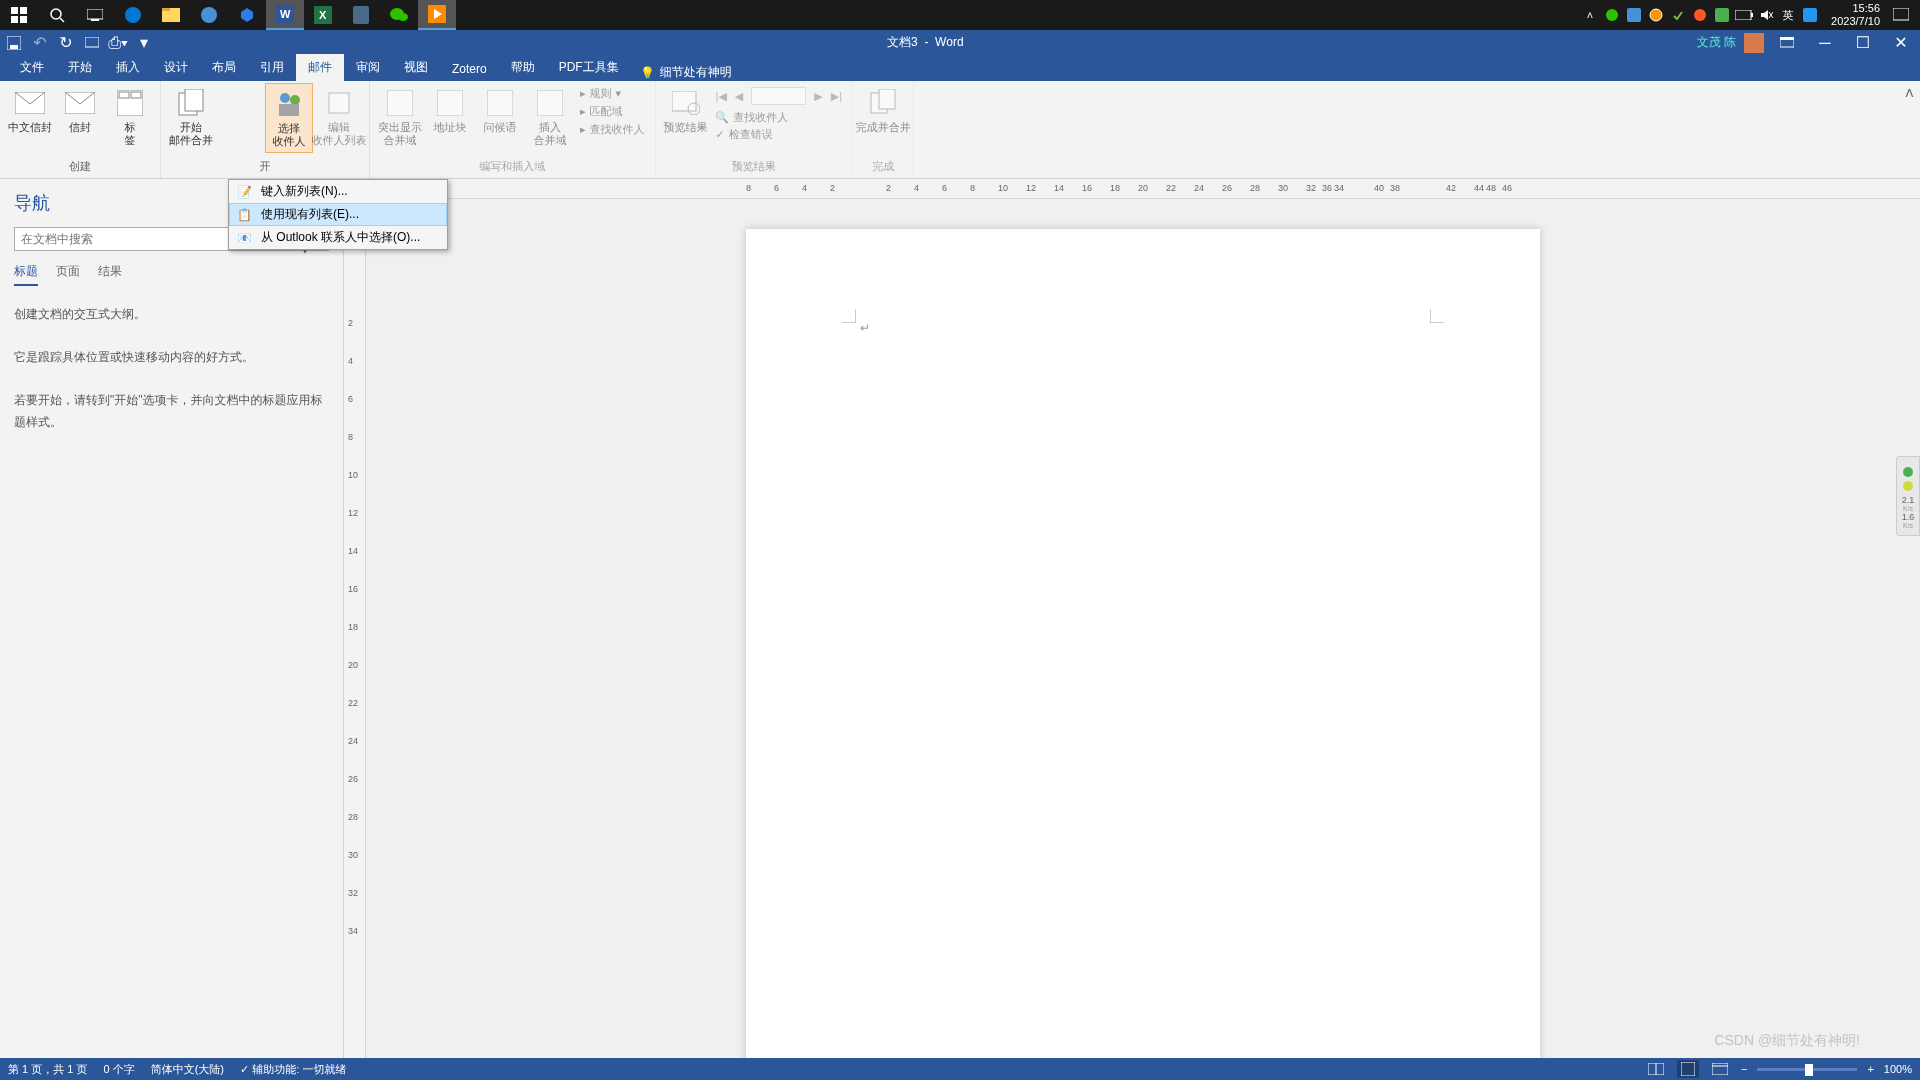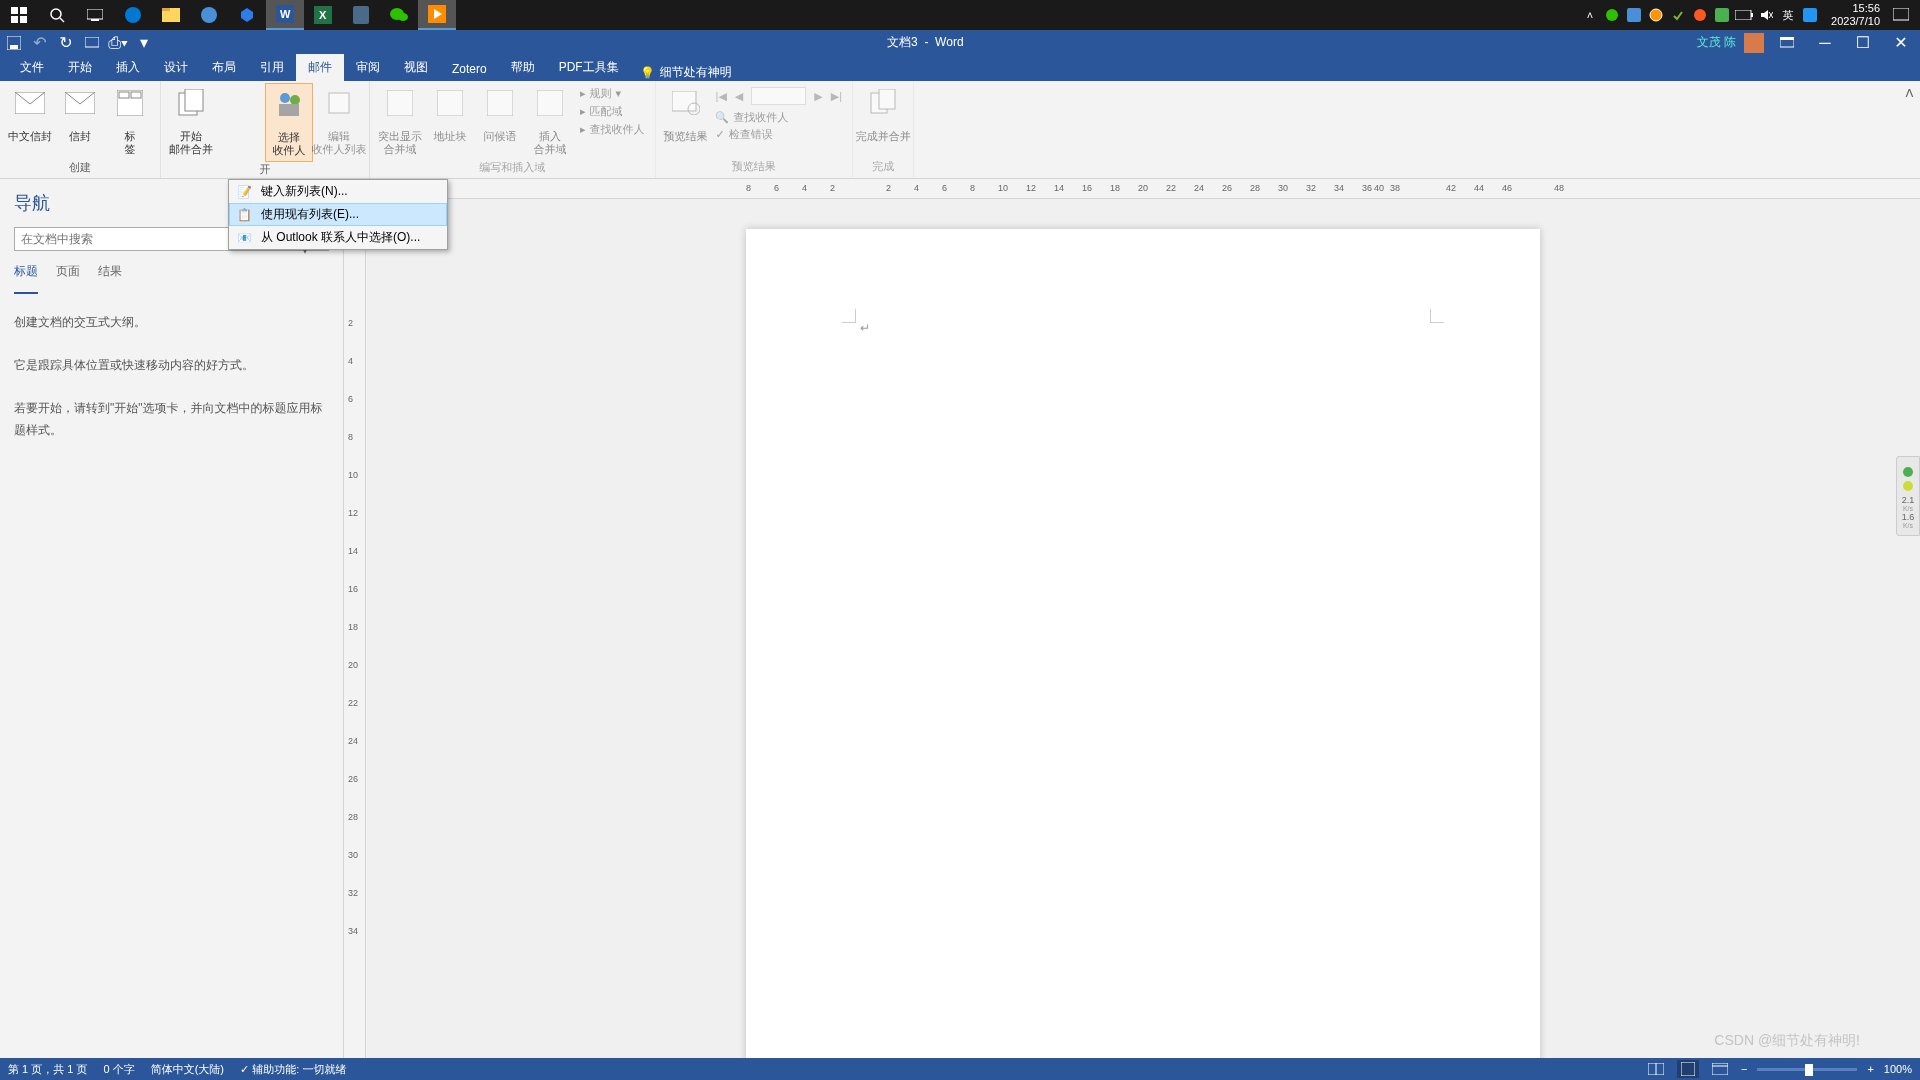--- a/index.html
+++ b/index.html
@@ -26,21 +26,21 @@
 .ribbon-tabs { height: 26px; background: #2b579a; display: flex; align-items: flex-end; padding: 0 8px; }
 .tab { padding: 5px 12px; color: #fff; font-size: 12px; cursor: pointer; }
 .tab.active { background: #f3f3f3; color: #2b579a; }
 .tab-search { margin-left: 10px; display: flex; align-items: center; color: #fff; font-size: 12px; gap: 4px; }
 .ribbon-collapse { position: absolute; right: 8px; top: 58px; color: #2b579a; cursor: pointer; font-size: 12px; }
 
 
 .ribbon { height: 98px; background: #f3f3f3; border-bottom: 1px solid #d4d4d4; display: flex; position: relative; }
 .ribbon-group { border-right: 1px solid #e1e1e1; padding: 2px 6px; display: flex; flex-direction: column; justify-content: space-between; }
 .group-btns { display: flex; gap: 2px; }
-.big-btn { width: 48px; display: flex; flex-direction: column; align-items: center; padding: 4px 2px; gap: 11px; cursor: pointer; }
+.big-btn { width: 48px; display: flex; flex-direction: column; align-items: center; padding: 4px 2px; gap: 2px; cursor: pointer; }
 .big-btn.active { background: #fce5cd; border: 1px solid #f0b060; margin-left: 48px; }
 .big-btn .ico { width: 32px; height: 32px; display: flex; align-items: center; justify-content: center; }
 .big-btn .lbl { font-size: 11px; color: #333; text-align: center; line-height: 1.2; }
 .small-btns { display: flex; flex-direction: column; gap: 1px; padding-top: 2px; }
 .small-btn { display: flex; align-items: center; gap: 4px; padding: 1px 4px; font-size: 11px; color: #555; cursor: pointer; }
 .nav-btns { display: flex; align-items: center; gap: 8px; padding: 4px; }
 .nav-arrow { color: #888; cursor: pointer; font-size: 11px; }
 .nav-field { width: 55px; height: 18px; border: 1px solid #ccc; background: #fff; }
 .group-label { font-size: 11px; color: #666; text-align: center; padding-bottom: 2px; }
 .ribbon-collapse-btn { position: absolute; right: 6px; top: 4px; cursor: pointer; color: #666; }
@@ -52,21 +52,21 @@
 .dropdown-item .mico { width: 16px; height: 16px; display: flex; align-items: center; justify-content: center; }
 
 
 .main { display: flex; height: calc(1080px - 30px - 25px - 26px - 98px - 22px); }
 .navpane { width: 344px; background: #f3f3f3; border-right: 1px solid #d4d4d4; padding: 12px 14px; }
 .nav-title { font-size: 18px; color: #2b579a; font-weight: 400; margin-bottom: 12px; }
 .nav-search { display: flex; border: 1px solid #ababab; background: #fff; height: 24px; margin-bottom: 12px; }
 .nav-search input { flex: 1; border: none; padding: 0 6px; font-size: 12px; color: #999; outline: none; }
 .nav-search-btn { width: 28px; display: flex; align-items: center; justify-content: center; border-left: 1px solid #e0e0e0; cursor: pointer; color: #666; }
 .nav-tabs { display: flex; gap: 18px; margin-bottom: 18px; }
-.nav-tab { font-size: 12px; color: #666; padding-bottom: 12px; cursor: pointer; }
+.nav-tab { font-size: 12px; color: #666; padding-bottom: 4px; cursor: pointer; }
 .nav-tab.active { color: #2b579a; border-bottom: 2px solid #2b579a; }
 .nav-body { font-size: 12px; color: #555; line-height: 1.8; }
 
 
 .doc-area { flex: 1; position: relative; background: #f0f0f0; display: flex; }
 .vruler { width: 22px; background: #f3f3f3; border-right: 1px solid #d4d4d4; position: relative; font-size: 9px; color: #666; }
 .vruler-tick { position: absolute; left: 4px; transform: translateY(-50%); }
 .hruler { position: absolute; top: 0; left: 22px; right: 0; height: 20px; background: #f3f3f3; border-bottom: 1px solid #d4d4d4; }
 .hruler-tick { position: absolute; top: 4px; font-size: 9px; color: #666; }
 .doc-canvas { flex: 1; overflow: auto; padding-top: 20px; display: flex; justify-content: center; }
@@ -531,27 +531,27 @@
         <span class="hruler-tick" style="left: 716px;">16</span>
         <span class="hruler-tick" style="left: 744px;">18</span>
         <span class="hruler-tick" style="left: 772px;">20</span>
         <span class="hruler-tick" style="left: 800px;">22</span>
         <span class="hruler-tick" style="left: 828px;">24</span>
         <span class="hruler-tick" style="left: 856px;">26</span>
         <span class="hruler-tick" style="left: 884px;">28</span>
         <span class="hruler-tick" style="left: 912px;">30</span>
         <span class="hruler-tick" style="left: 940px;">32</span>
         <span class="hruler-tick" style="left: 968px;">34</span>
-        <span class="hruler-tick" style="left: 996px; text-align: center;">36</span>
+        <span class="hruler-tick" style="left: 956px; text-align: center;">36</span>
         <span class="hruler-tick" style="left: 1024px;">38</span>
         <span class="hruler-tick" style="left: 1008px;">40</span>
         <span class="hruler-tick" style="left: 1080px;">42</span>
         <span class="hruler-tick" style="left: 1108px;">44</span>
         <span class="hruler-tick" style="left: 1136px;">46</span>
-        <span class="hruler-tick" style="left: 1188px;">48</span>
+        <span class="hruler-tick" style="left: 1120px;">48</span>
       </div>
     <div class="doc-canvas">
       <div class="page">
         <div class="page-margin tl"></div>
         <div class="page-margin tr"></div>
         <div class="paragraph-mark">↵</div>
       </div>
     </div>
   </div>
 </div>

